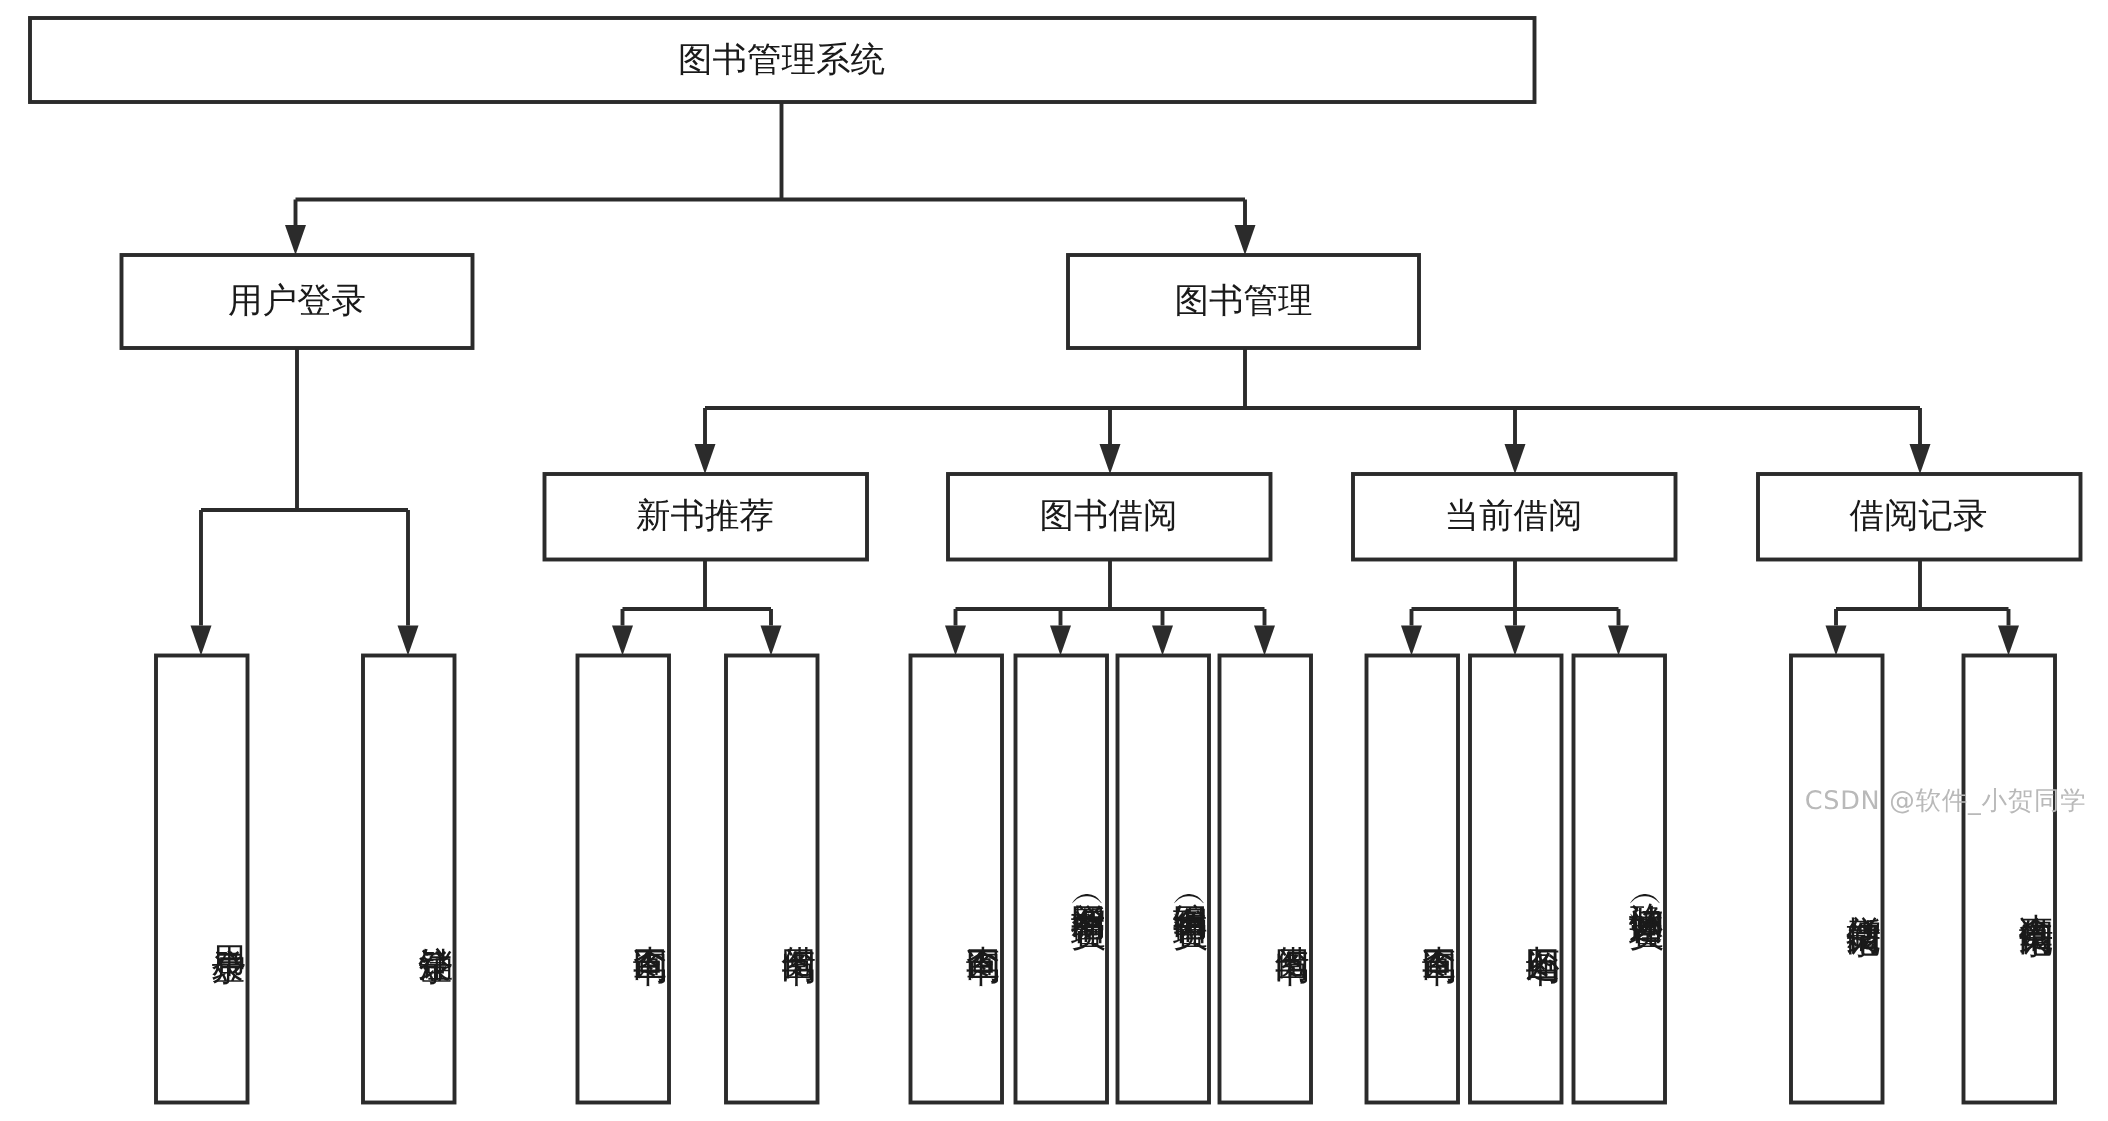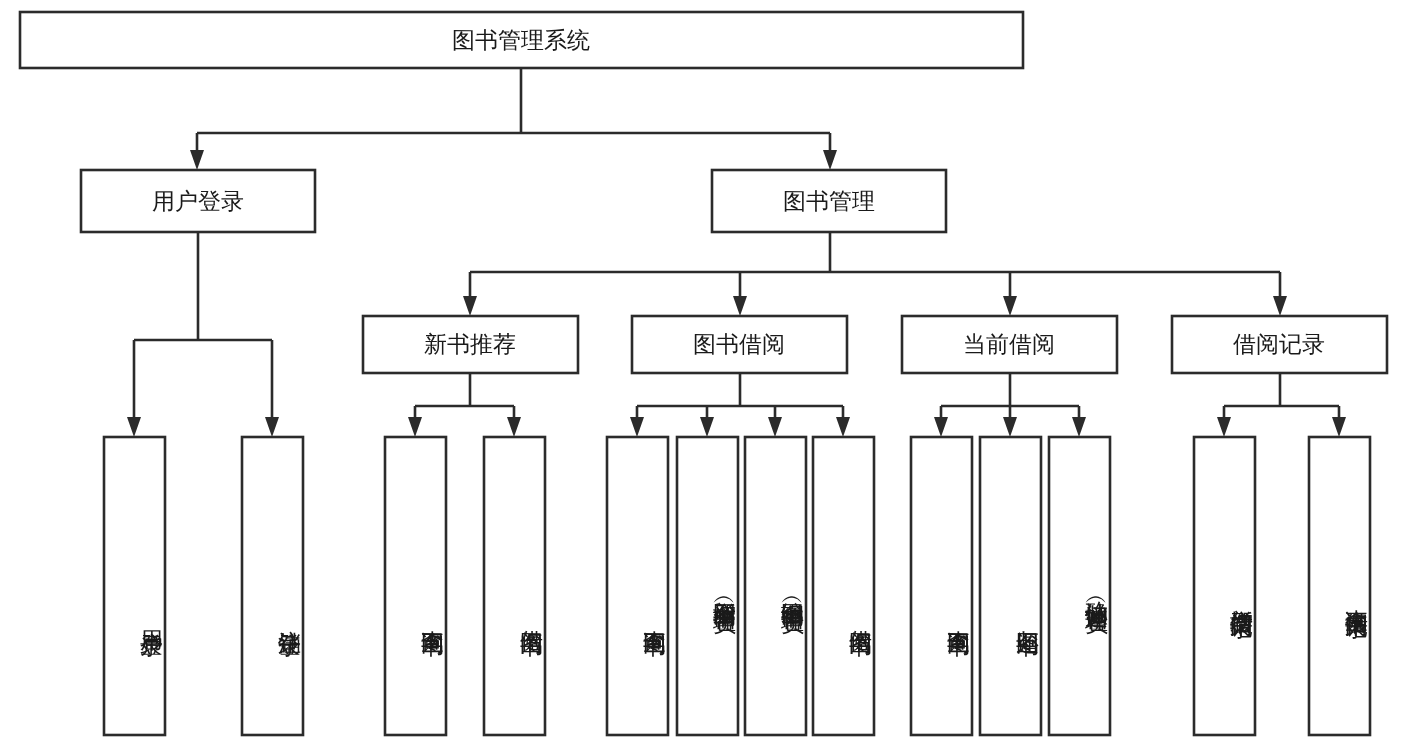--- a/index.html
+++ b/index.html
@@ -221,14 +221,15 @@
   <div class="vert-text-box" style="left:745px; top:445px; width:61px; height:290px;">编辑图书（管理员）</div>
   <div class="vert-text-box" style="left:813px; top:495px; width:61px; height:240px;">借阅图书</div>
 
   <div class="vert-text-box" style="left:911px; top:495px; width:61px; height:240px;">查询图书</div>
   <div class="vert-text-box" style="left:980px; top:495px; width:61px; height:240px;">归还图书</div>
   <div class="vert-text-box" style="left:1049px; top:445px; width:61px; height:290px;">确认归还（管理员）</div>
 
   <div class="vert-text-box" style="left:1194px; top:455px; width:61px; height:280px;">新增借阅记录</div>
   <div class="vert-text-box" style="left:1309px; top:455px; width:61px; height:280px;">查询借阅记录</div>
 
+  <div class="watermark">CSDN @软件_小贺同学</div>
 
 </div>
 
 </body></html>

